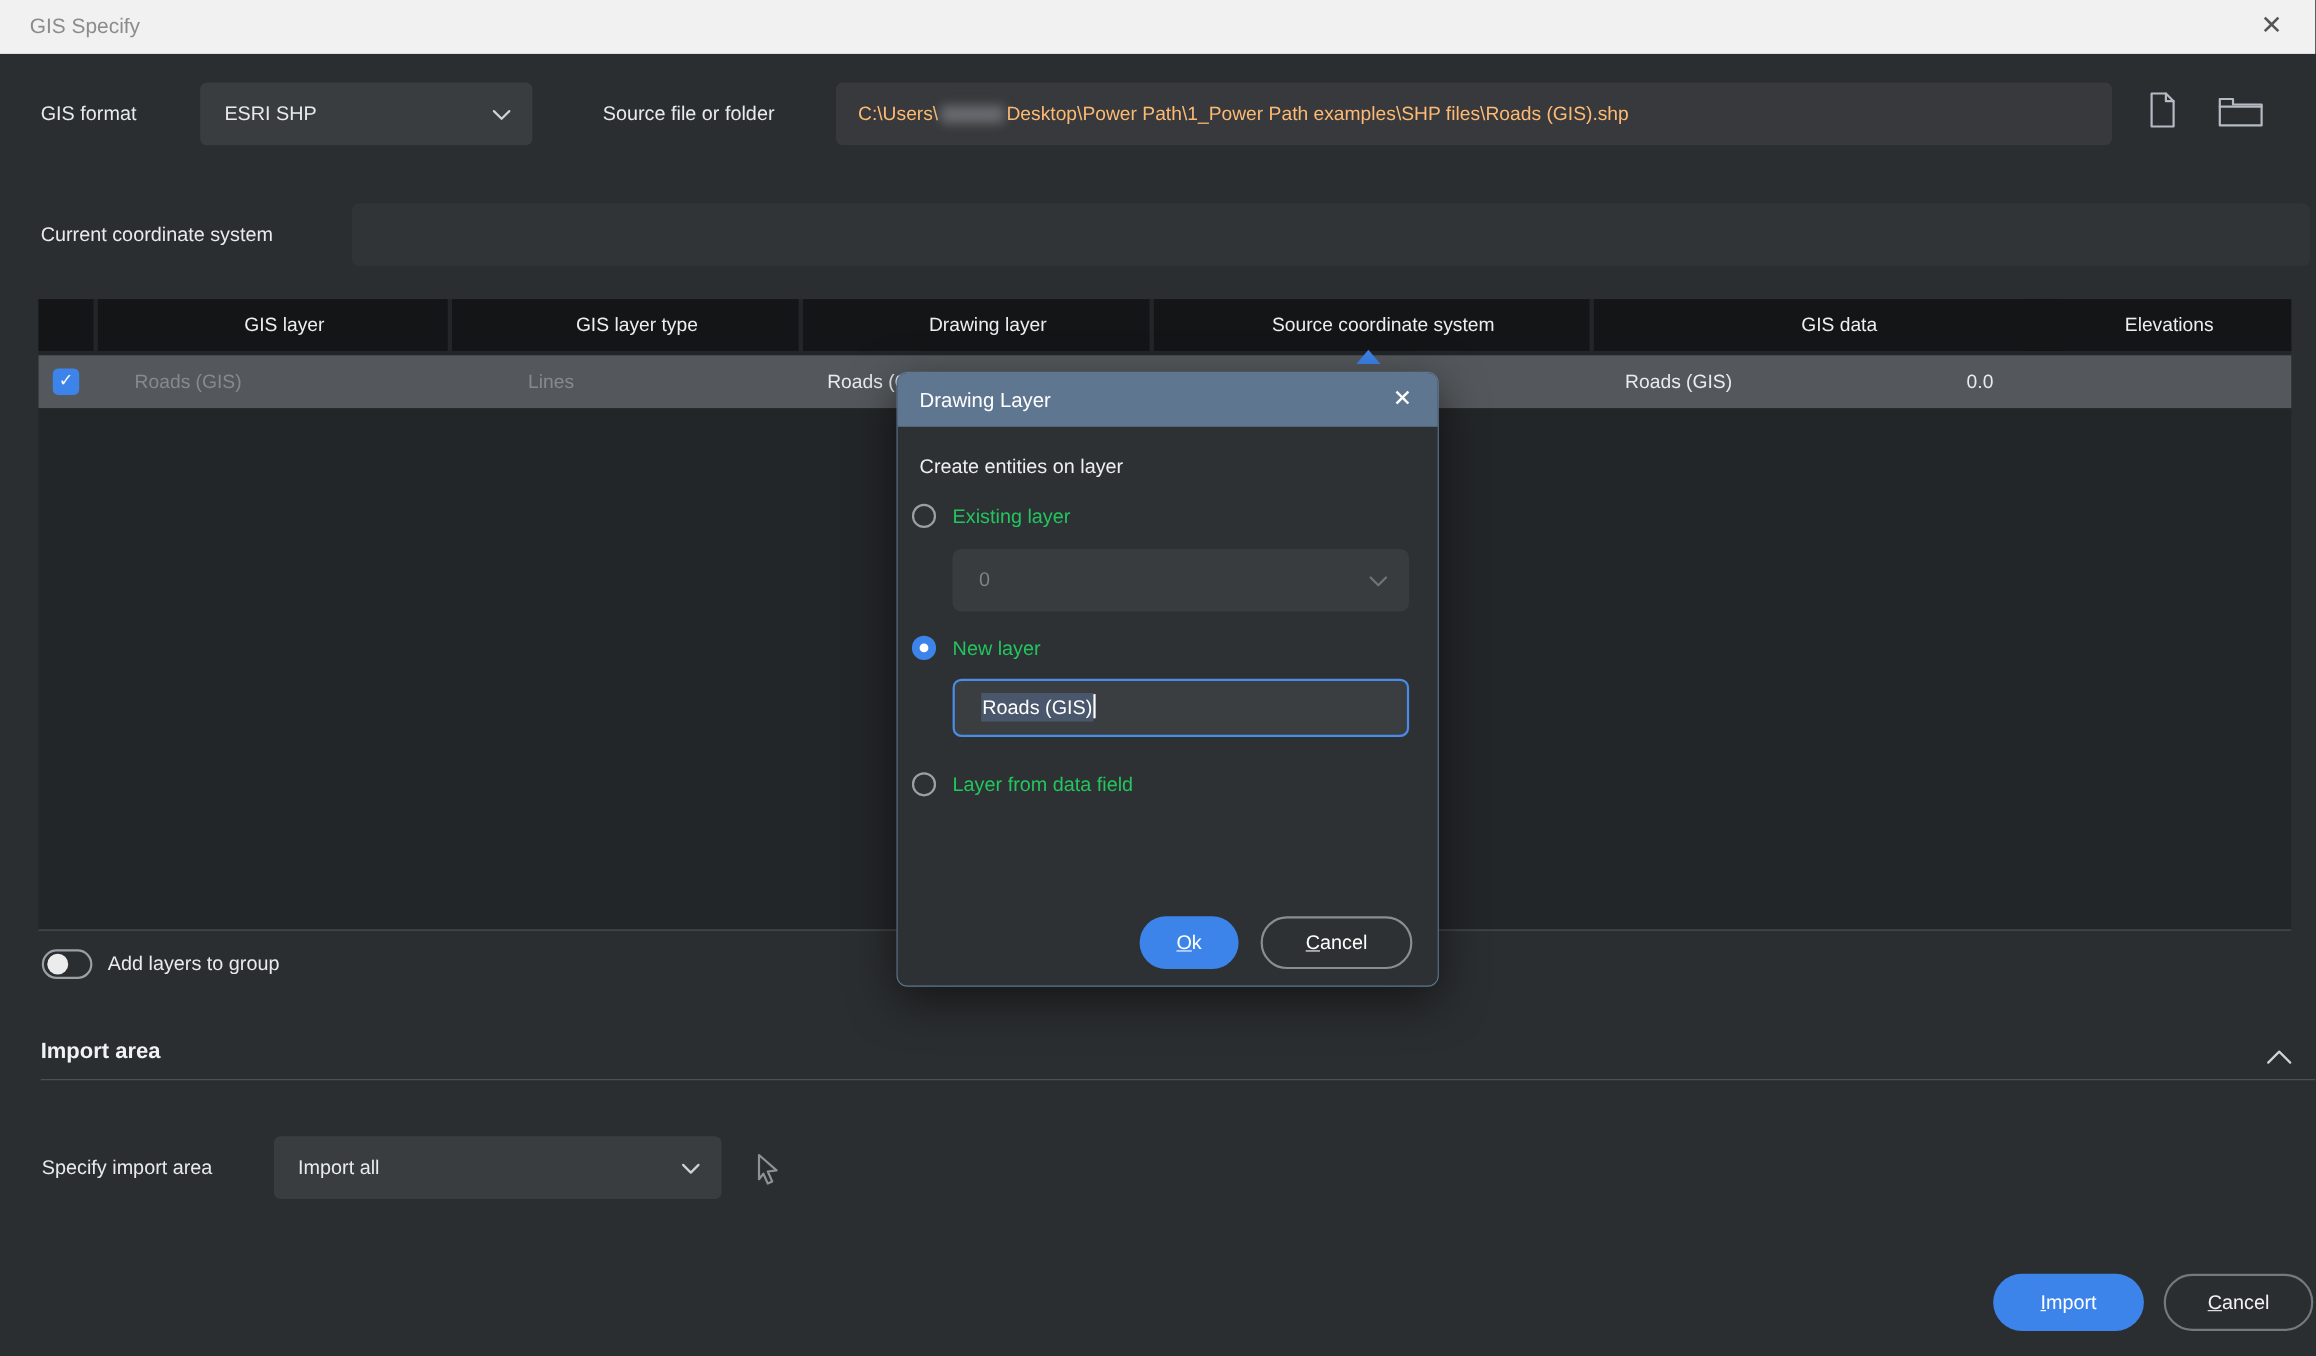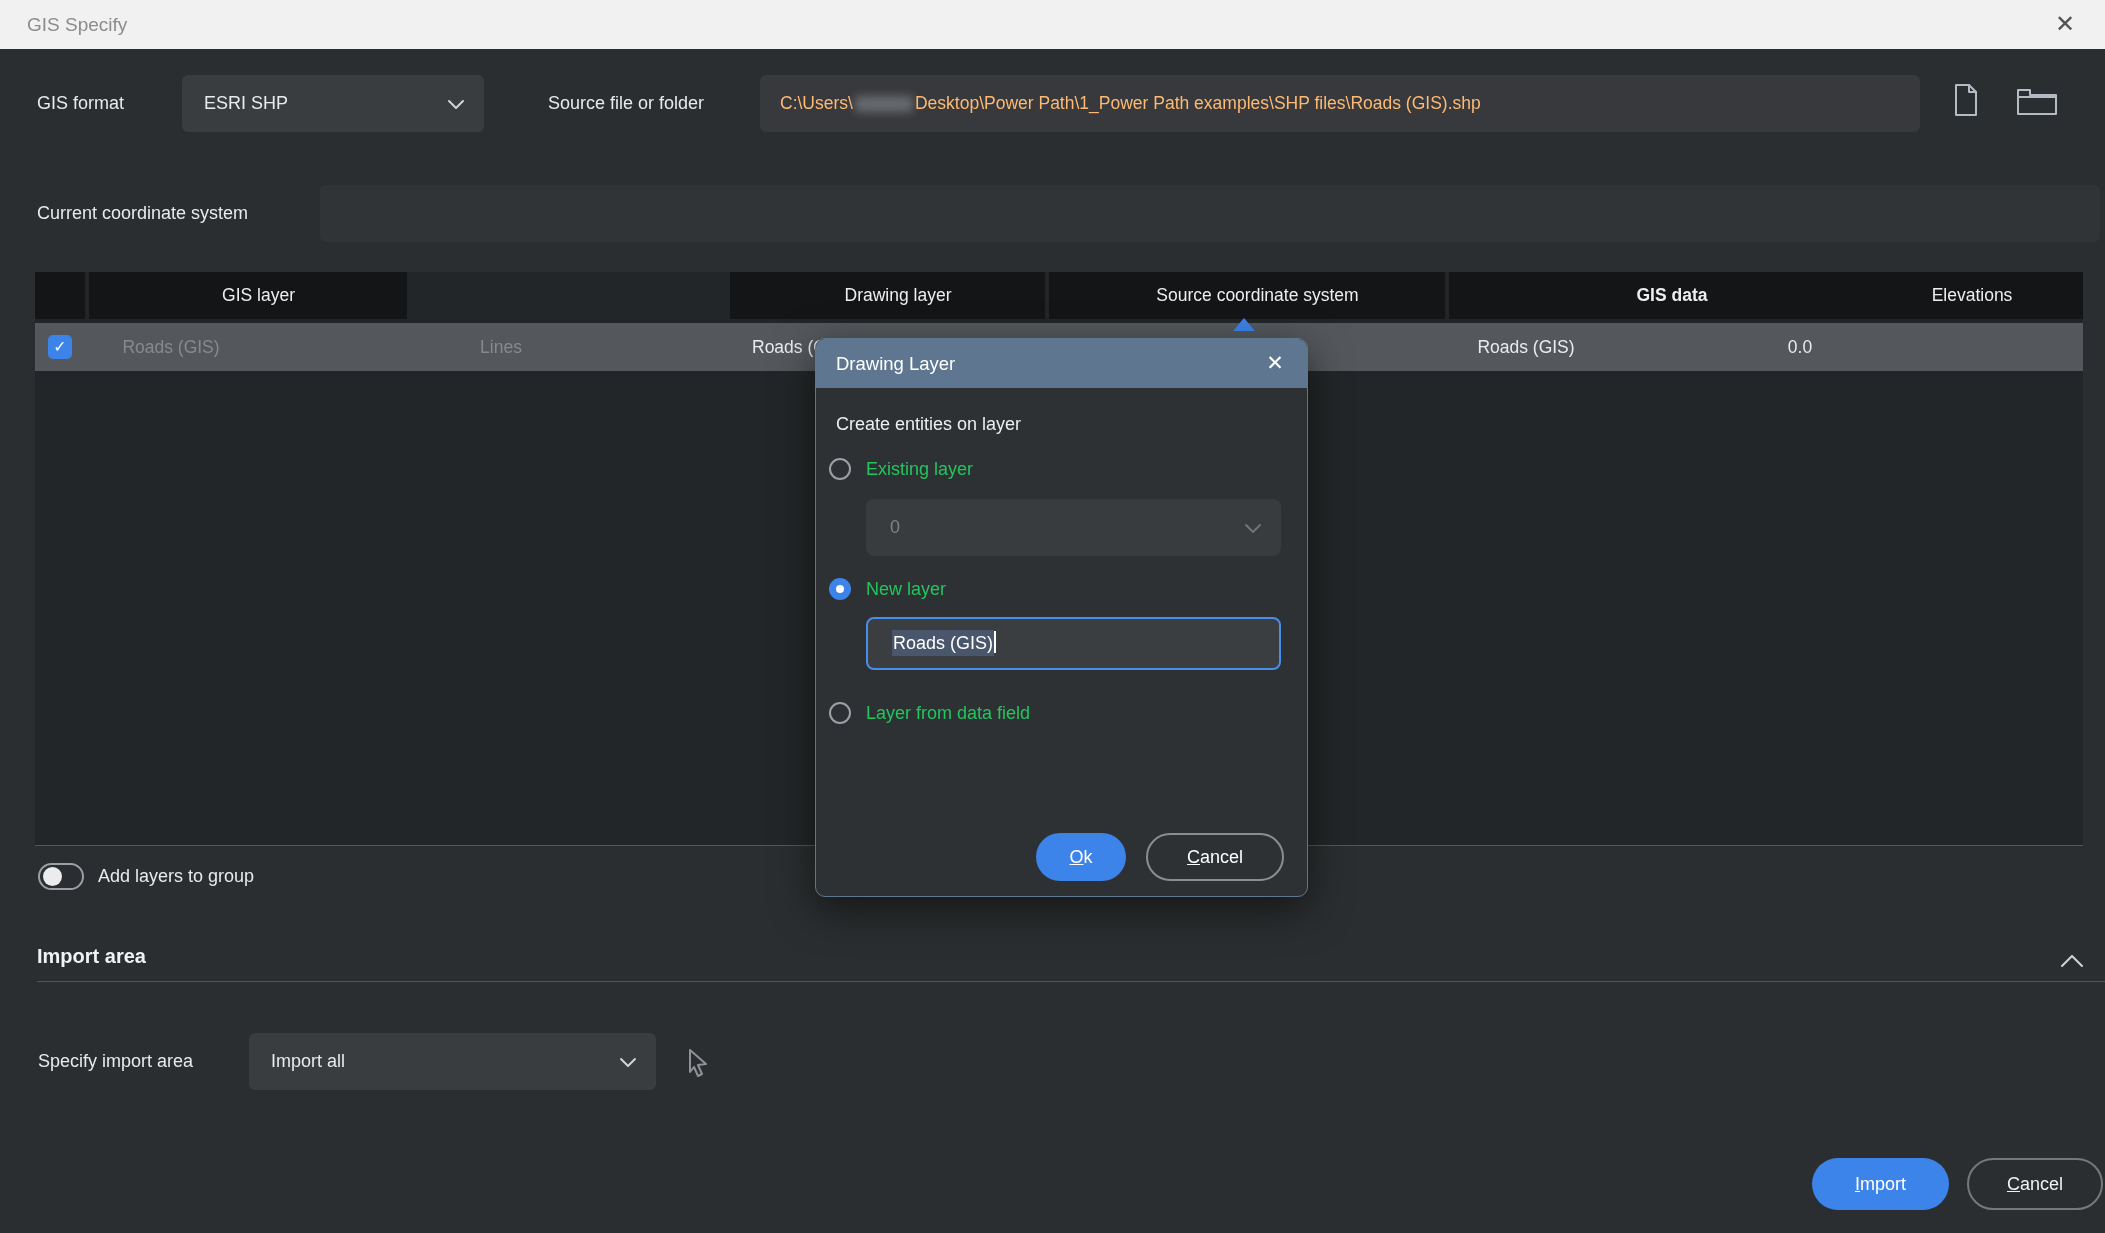--- a/index.html
+++ b/index.html
@@ -126,23 +126,24 @@
   </div>
 
   <div class="lbl" style="left:37px; top:185px;">Current coordinate system</div>
   <div class="field" style="left:320px; top:185px; width:1780px; background:#313437;">
     <span></span>
   </div>
 
   <div class="table">
     <div class="th" style="left:0; width:50px;"></div>
     <div class="th" style="left:54px; width:318px;">GIS layer</div>
+    <div class="th" style="left:376px; width:315px;">GIS layer type</div>
     <div class="th" style="left:695px; width:315px;">Drawing layer</div>
     <div class="th" style="left:1014px; width:396px;">Source coordinate system</div>
-    <div class="th" style="left:1414px; width:425px;font-weight:bold;">GIS data</div>
+    <div class="th" style="left:1414px; width:425px;">GIS data</div>
     <div class="th" style="left:1805px; width:243px;">Elevations</div>
 
     <div class="anchor-caret"></div>
 
     <div class="trow">
       <div class="checkbox">✓</div>
       <div class="cell muted ctr" style="left:136px;">Roads (GIS)</div>
       <div class="cell muted ctr" style="left:430px;margin-left:36px;">Lines</div>
       <div class="cell bright" style="left:717px;">Roads (GIS)</div>
       <div class="cell bright ctr" style="left:1491px;">Roads (GIS)</div>

